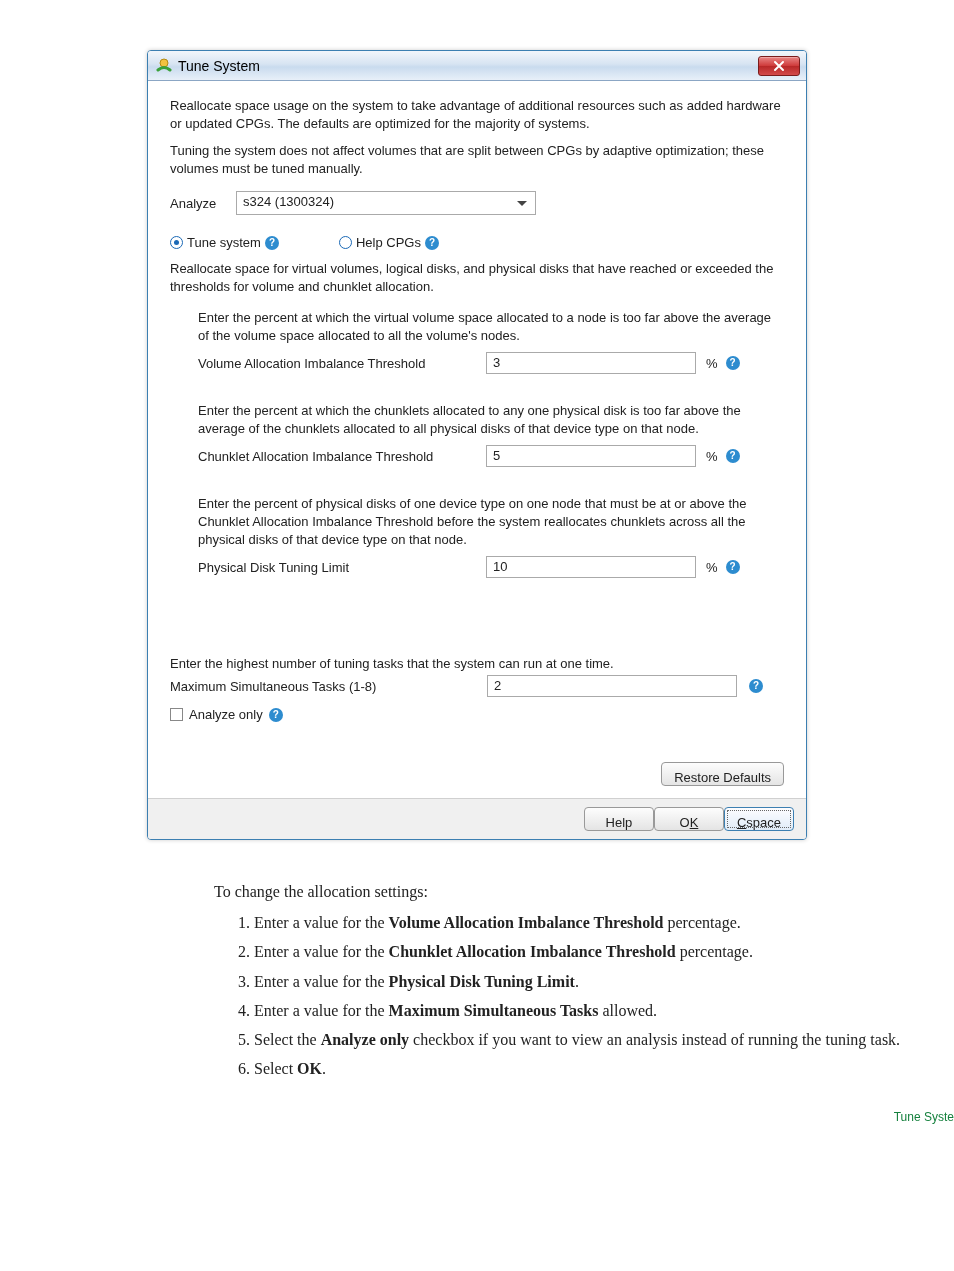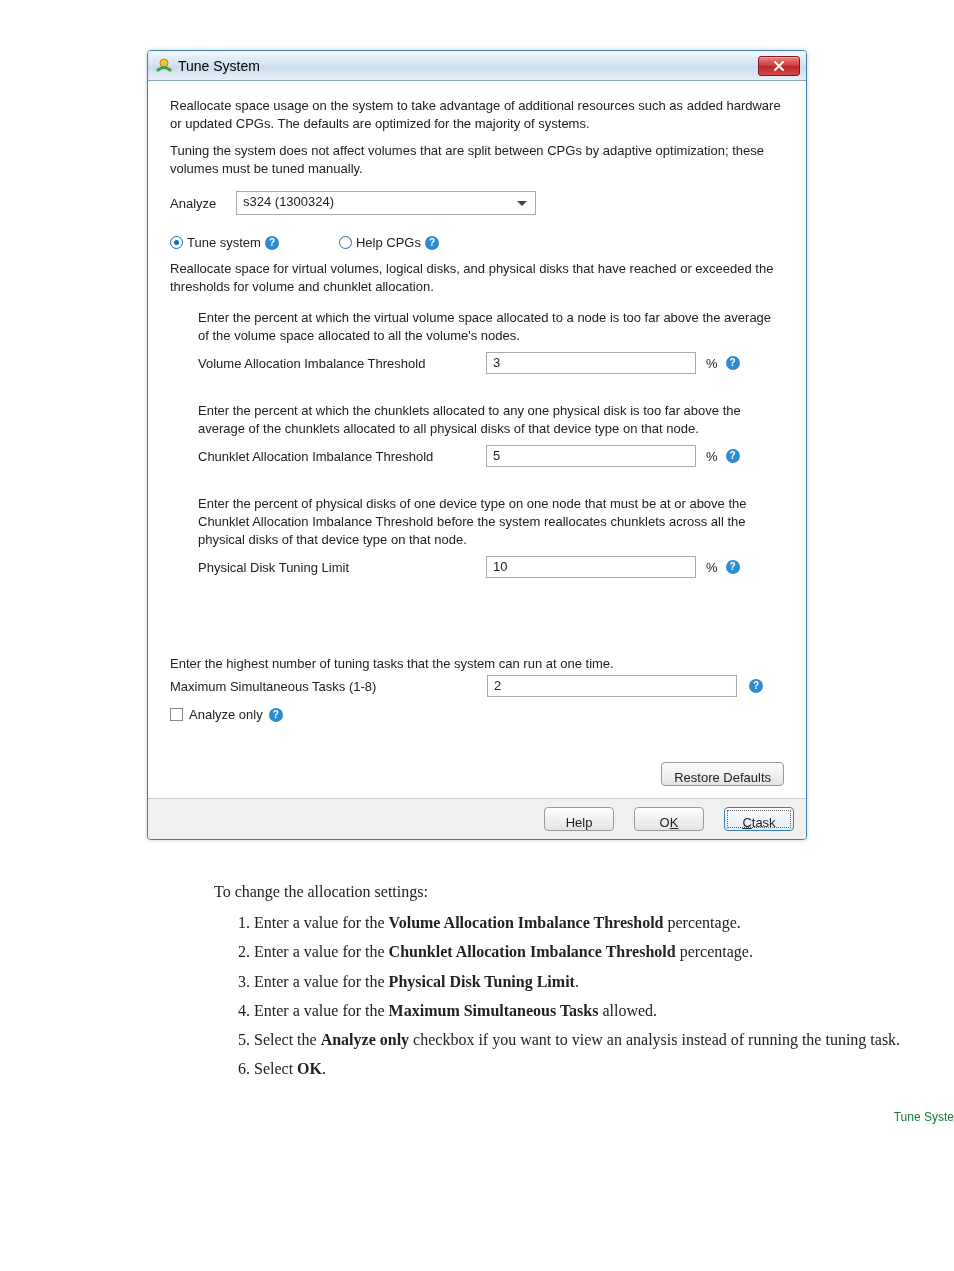--- a/index.html
+++ b/index.html
@@ -168,21 +168,21 @@
     align-items: flex-end;
     justify-content: center;
     min-width: 56px;
   }
   .footer {
     border-top: 1px solid #d0d0d0;
     background: #f0f0f0;
     padding: 8px 12px;
     display: flex;
     justify-content: flex-end;
-    gap: 20px;
+    gap: 0;
   }
   .footer .btn { min-width: 70px; }
   .footer .btn.focused {
     outline: 1px dotted #666;
     outline-offset: -4px;
     border-color: #3c7fb1;
     background: linear-gradient(to bottom, #fdfdff, #e0ecf8);
   }
   .underline-k { text-decoration: underline; }
   
@@ -308,21 +308,21 @@
     </div>
 
     <div class="footer">
       <div class="btn">
         <span>Help</span>
       </div>
       <div class="btn">
         <span><span>O</span><span class="underline-k">K</span></span>
       </div>
       <div class="btn focused">
-        <span><span class="underline-k">C</span><span>task</span></span>
+        <span><span class="underline-k">C</span><span>space</span></span>
       </div>
     </div>
   </div>
 
   <div class="doc">
     <div class="doc-intro">To change the allocation settings:</div>
     <ol>
       <li><span>Enter a value for the </span><span class="boldrun">Volume Allocation Imbalance Threshold</span><span> percentage.</span></li>
       <li><span>Enter a value for the </span><span class="boldrun">Chunklet Allocation Imbalance Threshold</span><span> percentage.</span></li>
       <li><span>Enter a value for the </span><span class="boldrun">Physical Disk Tuning Limit</span><span>.</span></li>

